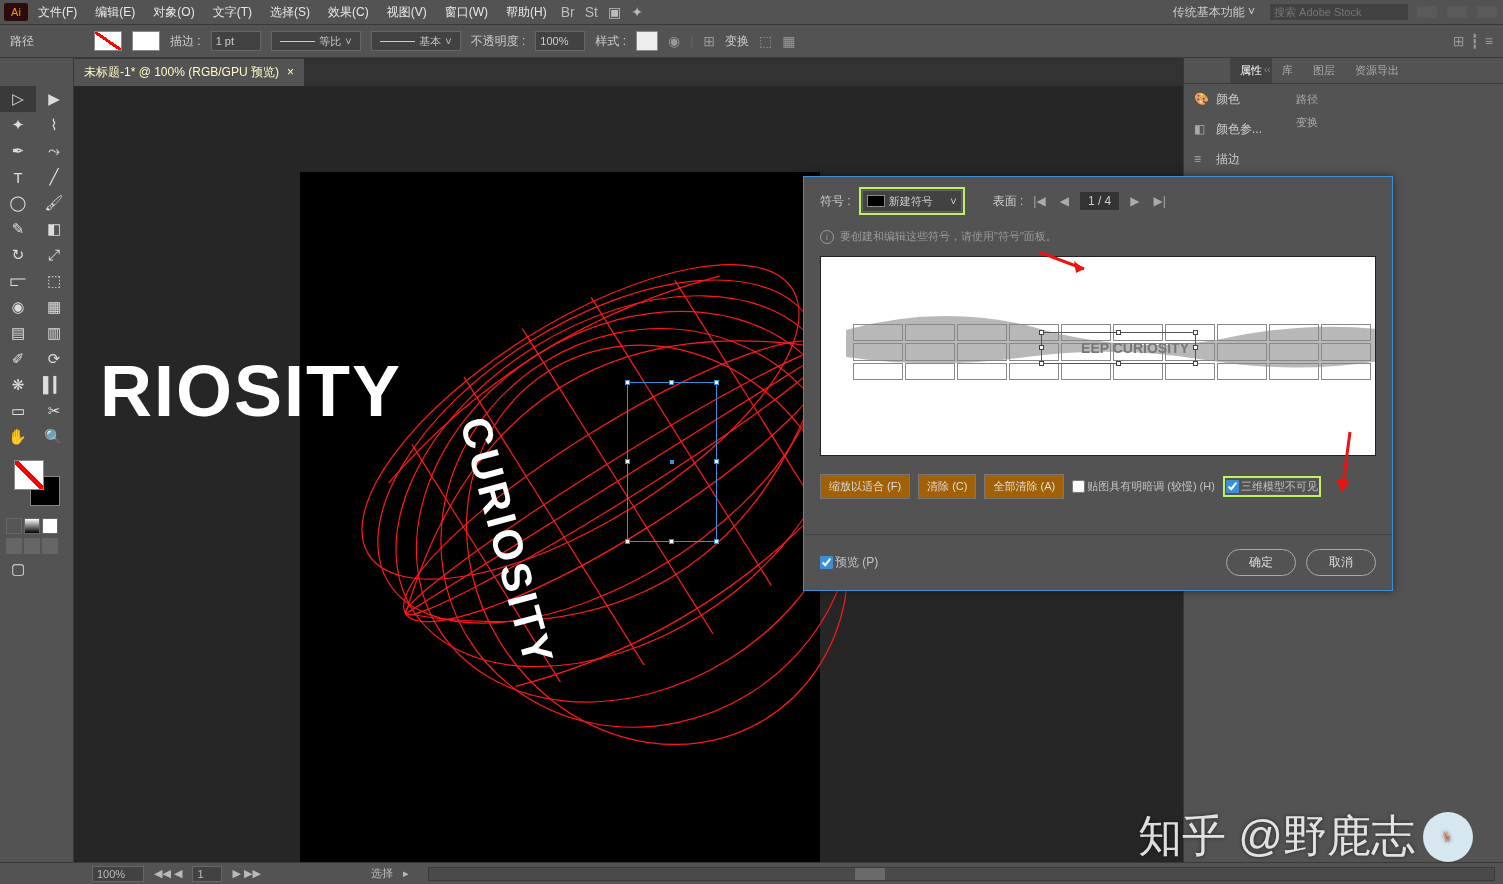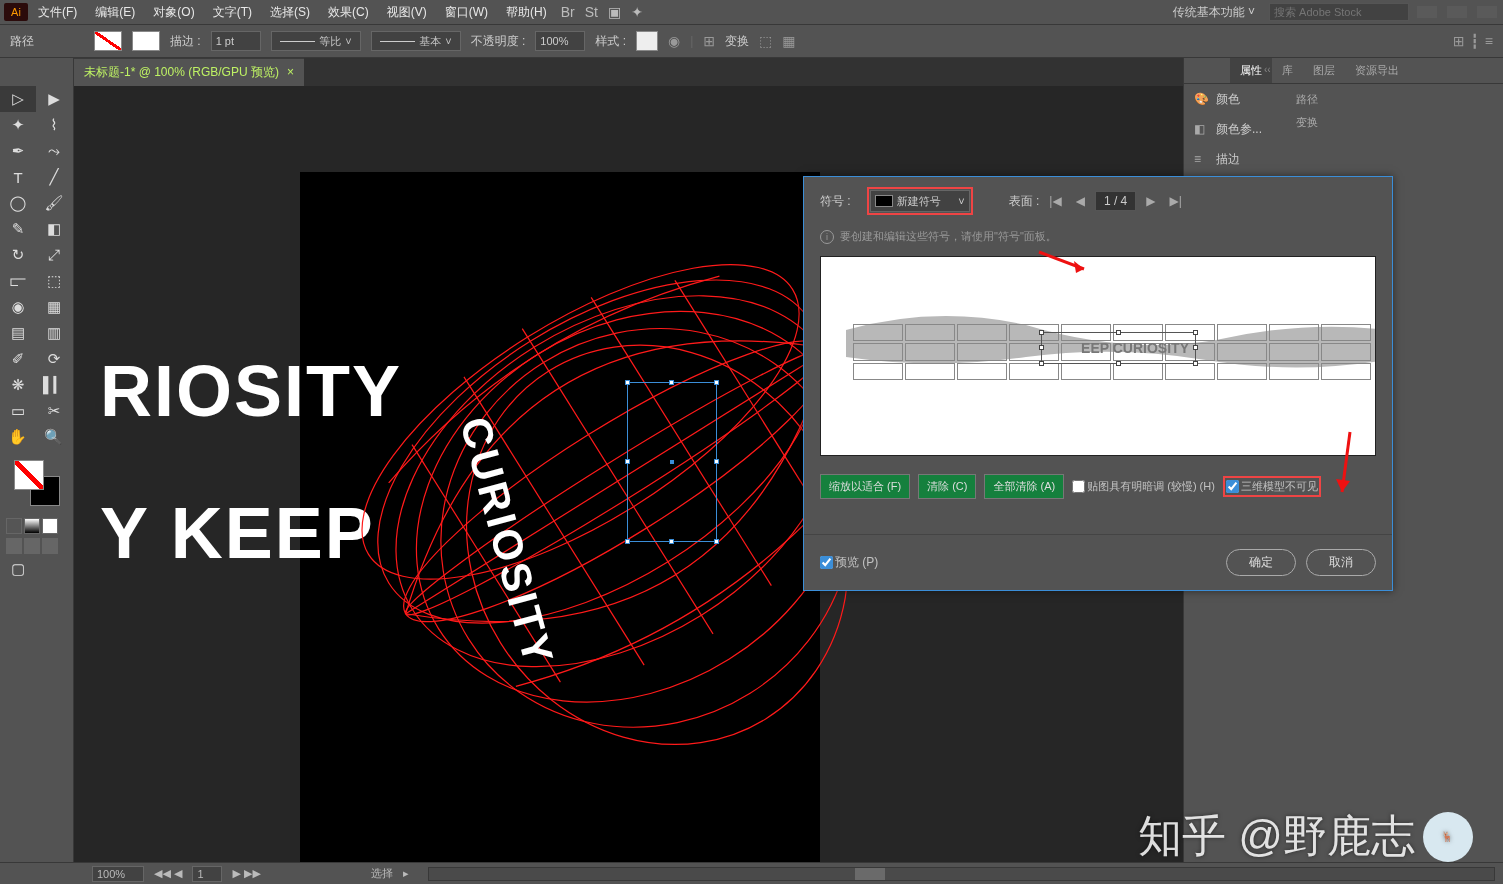--- a/index.html
+++ b/index.html
@@ -21,21 +21,21 @@
 .stroke-swatch { width: 28px; height: 20px; background: #fff; border: 1px solid #888; position: relative; }
 .stroke-swatch.diag::after { content: ""; position: absolute; top: 0; left: 0; right: 0; bottom: 0; background: linear-gradient(to top right, transparent 45%, red 45%, red 55%, transparent 55%); }
 .mini-dd { width: 50px; height: 20px; background: #424242; border: 1px solid #666; color: #ccc; display: flex; align-items: center; padding: 0 4px; font-size: 11px; }
 .long-dd { width: 90px; height: 20px; background: #424242; border: 1px solid #666; display: flex; align-items: center; padding: 0 8px; font-size: 11px; gap:4px; }
 .dash-line { flex:1; height:1px; background:#ccc; }
 .ctrl-icon { color:#999; font-size:14px; cursor:pointer; }
 .ctrl-right { margin-left:auto; display:flex; gap:6px; }
 
 
 .doc-tabs { position:absolute; top:58px; left:74px; height:28px; display:flex; align-items:center; background:#3a3a3a; z-index:1; }
-.doc-tab { padding:5px 10px; background:#535353; color:#bef264; font-size:12px; display:flex; align-items:center; gap:8px; }
+.doc-tab { padding:5px 10px; background:#535353; color:#fef9c3; font-size:12px; display:flex; align-items:center; gap:8px; }
 .doc-tab .close { cursor:pointer; }
 
 
 .tools { position:absolute; top:58px; left:0; width:74px; bottom:22px; background:#535353; border-right:1px solid #383838; padding-top:28px; }
 .tool-row { display:flex; }
 .tool { width:36px; height:26px; display:flex; align-items:center; justify-content:center; color:#ddd; font-size:15px; cursor:pointer; }
 .tool.active { background:#3a3a3a; }
 .tool-swatch-area { padding:6px; }
 .fg-bg { position:relative; width:46px; height:46px; margin:4px auto; }
 .fg-sw { position:absolute; top:0; left:0; width:30px; height:30px; background:#fff; border:1px solid #888; }
@@ -62,37 +62,37 @@
 .panel-list { position:absolute; top:26px; left:0; width:100px; }
 .panel-row { height:30px; display:flex; align-items:center; padding:0 10px; gap:8px; color:#ccc; font-size:12px; }
 .panel-ic { width:14px; height:14px; color:#aaa; }
 .prop-body { position:absolute; top:26px; left:100px; right:0; padding:8px 12px; font-size:11px; color:#aaa; }
 .prop-body .lbl { margin-bottom:8px; }
 
 
 .dialog { position:absolute; top:176px; left:803px; width:590px; height:415px; background:#535353; border:1px solid #3b8ed8; box-shadow:0 0 8px rgba(0,0,0,.5); z-index:10; }
 .dialog.outline::before { content:""; position:absolute; inset:-1px; border:1px solid #3b8ed8; pointer-events:none; }
 .dlg-title { height:26px; background:#535353; padding:5px 12px; font-size:12px; color:#e0e0e0; border-bottom:1px solid #444; }
-.dlg-row { display:flex; align-items:center; padding:10px 16px; gap:16px; font-size:12px; color:#ccc; }
+.dlg-row { display:flex; align-items:center; padding:10px 16px; gap:8px; font-size:12px; color:#ccc; }
 .symbol-dd { width:100px; height:22px; background:#424242; border:1px solid #666; display:flex; align-items:center; padding:0 4px; gap:4px; color:#ccc; font-size:11px; }
 .sw-mini { width:18px; height:12px; background:#000; border:1px solid #888; }
-.red-box { border:2px solid #ef4444; padding:1px; }
+.red-box { border:2px solid #bef264; padding:1px; }
 .surf-nav { display:flex; align-items:center; gap:6px; margin-left:20px; }
 .nav-btn { color:#aaa; cursor:pointer; padding:0 4px; }
 .surf-display { background:#333; padding:2px 8px; color:#ccc; border:1px solid #555; }
 .info-row { padding:4px 16px; display:flex; align-items:center; gap:6px; color:#999; font-size:11px; }
 .info-ic { width:14px; height:14px; border:1px solid #999; border-radius:50%; display:flex; align-items:center; justify-content:center; font-size:9px; }
 .preview-box { margin:8px 16px; height:200px; background:#fff; border:1px solid #222; position:relative; overflow:hidden; }
 .preview-grid { position:absolute; top:65px; left:30px; right:0; height:60px; }
 .preview-grid td { border:1px solid #888; height:16px; width:50px; }
 .preview-shape { position:absolute; top:48px; left:25px; right:5px; height:70px; }
 .preview-text-box { position:absolute; top:75px; left:220px; width:155px; height:32px; border:1px solid #555; display:flex; align-items:center; justify-content:flex-end; padding:0 6px; font-size:14px; font-weight:bold; color:#777; font-family:Arial Black; }
 .pv-handle { position:absolute; width:5px; height:5px; background:#fff; border:1px solid #444; }
 .dlg-buttons { padding:10px 16px; display:flex; align-items:center; gap:8px; font-size:11px; }
-.btn-sm { padding:4px 8px; background:#15803d; border:1px solid #777; color:#ddd; cursor:pointer; font-size:11px; }
+.btn-sm { padding:4px 8px; background:#a16207; border:1px solid #777; color:#ddd; cursor:pointer; font-size:11px; }
 .chk { display:flex; align-items:center; gap:2px; }
 .chk input { accent-color:#3b8ed8; }
 .dlg-footer { position:absolute; bottom:0; left:0; right:0; padding:14px 16px; border-top:1px solid #444; display:flex; align-items:center; }
 .btn-round { padding:4px 22px; background:transparent; border:1px solid #aaa; border-radius:14px; color:#ddd; cursor:pointer; font-size:12px; }
 .annot-arrow { position:absolute; color:#e11; font-size:28px; pointer-events:none; }
 
 
 .status { position:absolute; bottom:0; left:0; right:0; height:22px; background:#535353; border-top:1px solid #383838; display:flex; align-items:center; padding:0 8px; gap:10px; font-size:11px; color:#bbb; }
 .status-dd { width:52px; height:16px; background:#424242; border:1px solid #666; padding:0 4px; display:flex; align-items:center; }
 .scroll-zone { flex:1; height:14px; background:#4a4a4a; border:1px solid #383838; margin-left:10px; position:relative; }
@@ -236,21 +236,20 @@
     <div class="mini-sw" style="background:#666"></div>
   </div>
   <div class="tool-row">
       <div class="tool">▢</div>
     </div>
 </div>
 
 <div class="canvas-area">
   <div class="artboard">
     <div class="canvas-text txt1">RIOSITY</div>
-    <div class="canvas-text txt2">Y KEEP</div>
     <svg class="wireframe" viewBox="0 0 510 630">
       <g fill="none" stroke="#ff1a1a" stroke-width="1.2" transform="rotate(-32 255 315)">
         <ellipse cx="255" cy="250" rx="250" ry="100"></ellipse>
         <ellipse cx="255" cy="285" rx="248" ry="130"></ellipse>
         <ellipse cx="255" cy="320" rx="242" ry="158"></ellipse>
         <ellipse cx="255" cy="350" rx="230" ry="180"></ellipse>
         <ellipse cx="255" cy="375" rx="210" ry="195"></ellipse>
         <ellipse cx="255" cy="395" rx="185" ry="205"></ellipse>
         <ellipse cx="255" cy="320" rx="250" ry="55"></ellipse>
         <ellipse cx="255" cy="320" rx="250" ry="20"></ellipse>

